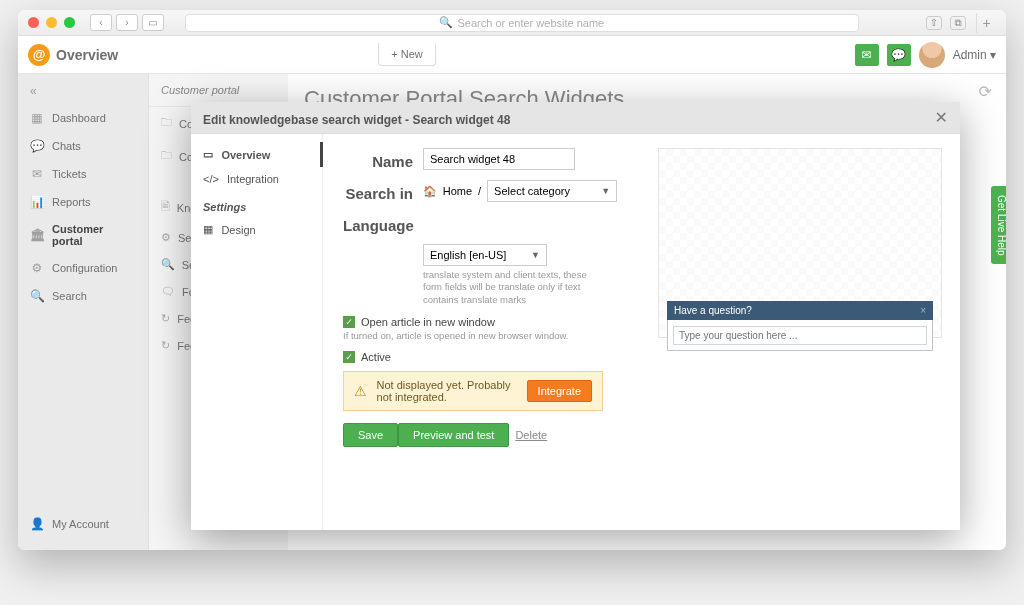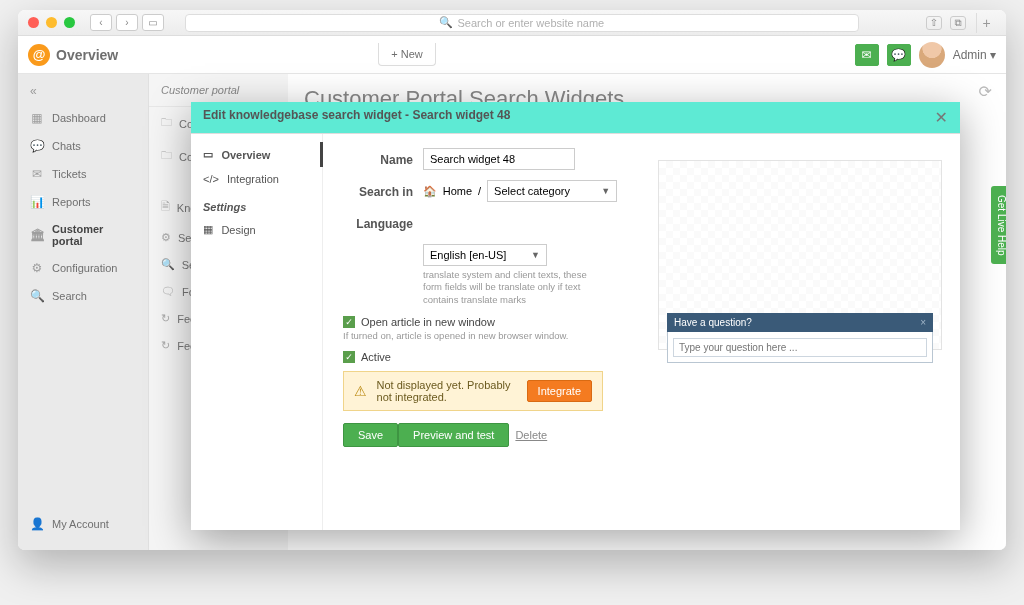--- a/index.html
+++ b/index.html
@@ -39,49 +39,49 @@
   .panel2-title { padding:10px 12px; font-size:11px; color:#888; font-style:italic; border-bottom:1px solid #e7e7e7; background:#f5f5f5;}
   .p2-item { display:flex; align-items:center; gap:7px; padding:7px 12px; color:#777; font-size:11px;}
   .p2-ic { color:#aaa; font-size:11px;}
 
   .main { flex:1; background:#fff; position:relative; padding:12px 16px;}
   .main-title { font-size:22px; color:#888; font-weight:400; }
   .refresh-ic { position:absolute; right:14px; top:8px; color:#bbb; font-size:16px;}
 
   
   .modal { position:absolute; left:173px; top:66px; right:46px; bottom:20px; background:#fff; box-shadow:0 10px 40px rgba(0,0,0,.35); display:flex; flex-direction:column; }
-  .modal-hdr { background:#5eead4; border-bottom:1px solid #ddd; padding:6px 12px; display:flex; align-items:flex-start;gap:15px; }
+  .modal-hdr { background:#e5e5e5; border-bottom:1px solid #ddd; padding:6px 12px; display:flex; align-items:flex-end;gap:15px; }
   .modal-title { font-size:12px; font-weight:700; color:#555; }
   .modal-close { margin-left:auto; color:#777; font-size:16px; cursor:pointer; }
   .modal-body { flex:1; display:flex; }
   .modal-left { width:132px; border-right:1px solid #eee; padding:8px 0; }
   .ml-item { display:flex; align-items:center; gap:8px; padding:6px 12px; font-size:11px; color:#555; }
   .ml-item.active { font-weight:700; border-right:3px solid #444; margin-right:-1px; }
   .ml-head { padding:10px 12px 4px; font-size:11px; font-weight:700; font-style:italic; color:#555; }
 
   .modal-form { flex:1; padding:14px 20px; position:relative; }
   .form-row { display:flex; align-items:flex-start; margin-bottom:10px; }
-  .form-label { width:80px; text-align:right; padding-right:10px; font-size:12px; color:#555; padding-top:5px; font-weight:700;}
+  .form-label { width:80px; text-align:right; padding-right:10px; font-size:15px; color:#555; padding-top:5px; font-weight:700;}
   .text-input { border:1px solid #ccc; padding:4px 6px; font-size:11px; width:152px; }
   .dropdown { border:1px solid #ccc; padding:4px 6px; font-size:11px; background:#fff; display:flex; align-items:center; gap:6px; }
   .dd-caret { margin-left:auto; font-size:9px; color:#666;}
   .helper { font-size:9.5px; color:#999; margin-top:3px; max-width:180px; line-height:1.3;}
   .chk-row { display:flex; align-items:center; gap:6px; font-size:11px; color:#444; margin:6px 0 2px 0;}
   .chk { width:12px; height:12px; border:1px solid #5a9e4c; background:#5a9e4c; display:inline-flex; align-items:center; justify-content:center; color:#fff; font-size:9px;}
   .chk-help { font-size:9.5px; color:#999; margin:0 0 10px 0;}
 
   .warn-box { background:#fff3d6; border:1px solid #f0d48a; padding:7px 10px; display:flex; align-items:center; gap:10px; font-size:11px; color:#6b5a1f; margin:8px 0 12px 0; max-width:260px;}
   .warn-ic { color:#b8860b; font-size:14px; }
   .integrate-btn { margin-left:auto; background:#f47b20; color:#fff; border:1px solid #d96a12; padding:4px 10px; font-size:11px; border-radius:2px; }
 
   .btn-row { display:flex; gap:0; align-items:center; }
   .btn-green { background:#4caf50; color:#fff; border:1px solid #3e9542; padding:5px 14px; font-size:11px; border-radius:2px; }
   .link-del { color:#888; font-size:11px; text-decoration:underline; margin-left:6px;}
 
-  .preview { position:absolute; right:18px; top:14px; width:284px; height:190px; background:repeating-conic-gradient(#fafafa 0% 25%, #fff 0% 50%) 0 0/14px 14px; border:1px solid #e3e3e3;margin-top:12px; }
+  .preview { position:absolute; right:18px; top:14px; width:284px; height:190px; background:repeating-conic-gradient(#fafafa 0% 25%, #fff 0% 50%) 0 0/14px 14px; border:1px solid #e3e3e3; }
   .widget-box { position:absolute; bottom:-14px; left:8px; right:8px; }
   .widget-hdr { background:#3a5a78; color:#fff; font-size:10px; padding:4px 7px; display:flex; }
   .widget-close { margin-left:auto; color:#9fb4c7; font-size:10px;}
   .widget-body { border:1px solid #b9c6d2; border-top:none; background:#fff; padding:5px; }
   .widget-input { width:100%; border:1px solid #cdd6df; font-size:10px; padding:3px 5px; color:#aaa;}
   .live-help { position:absolute; right:-5px; top:150px; width:20px; height:78px; background:#4caf50; color:#fff; font-size:10px; writing-mode:vertical-rl; text-align:center; display:flex; align-items:center; justify-content:center; border-radius:3px 0 0 3px; z-index:50;}
 </style>
 </head>
 <body>
 

